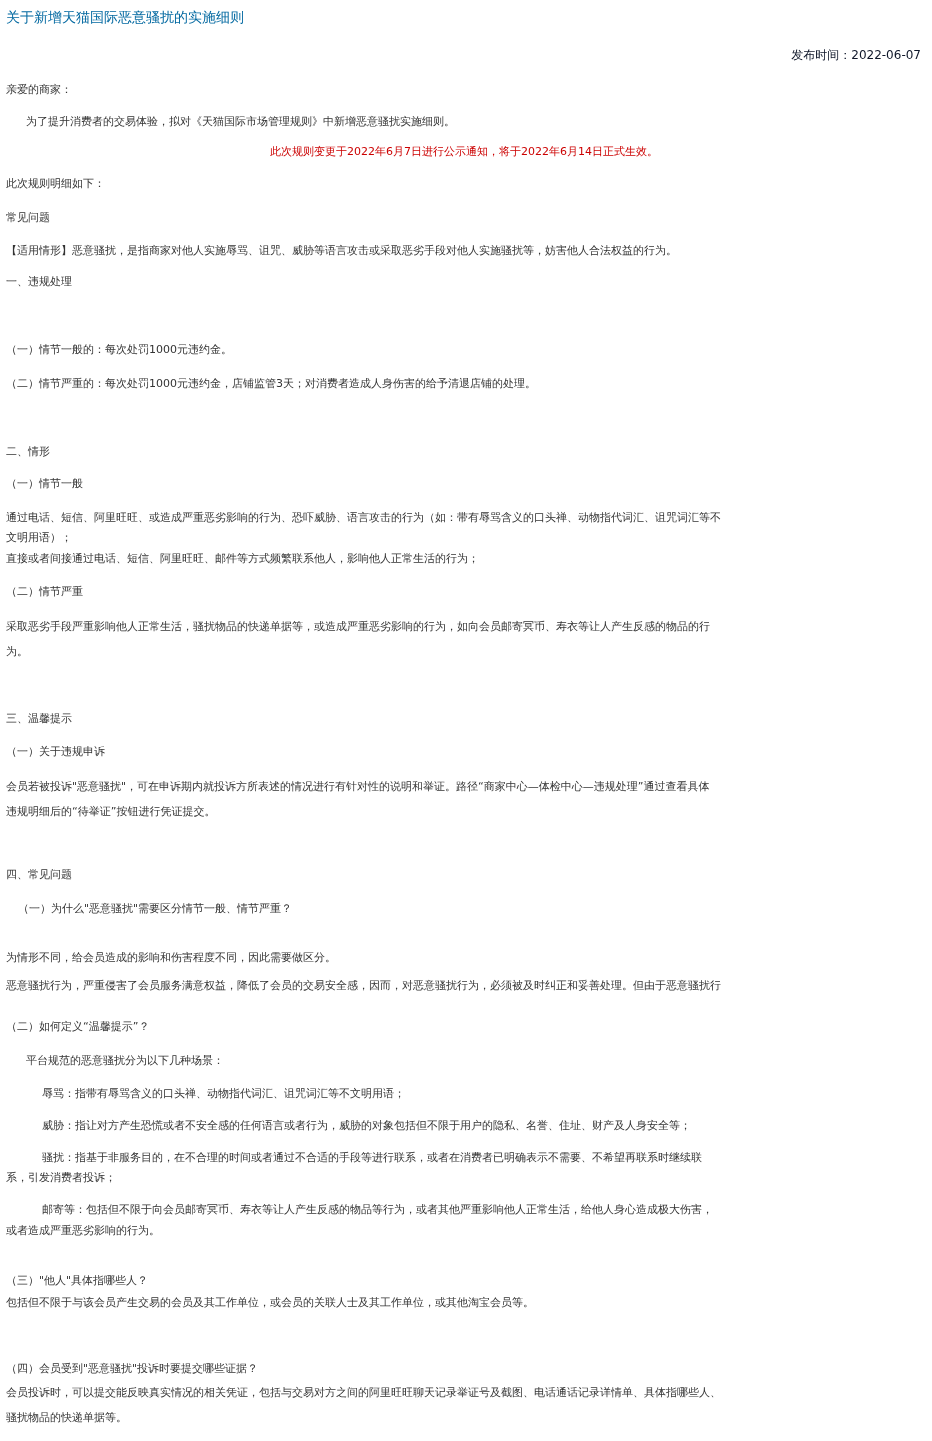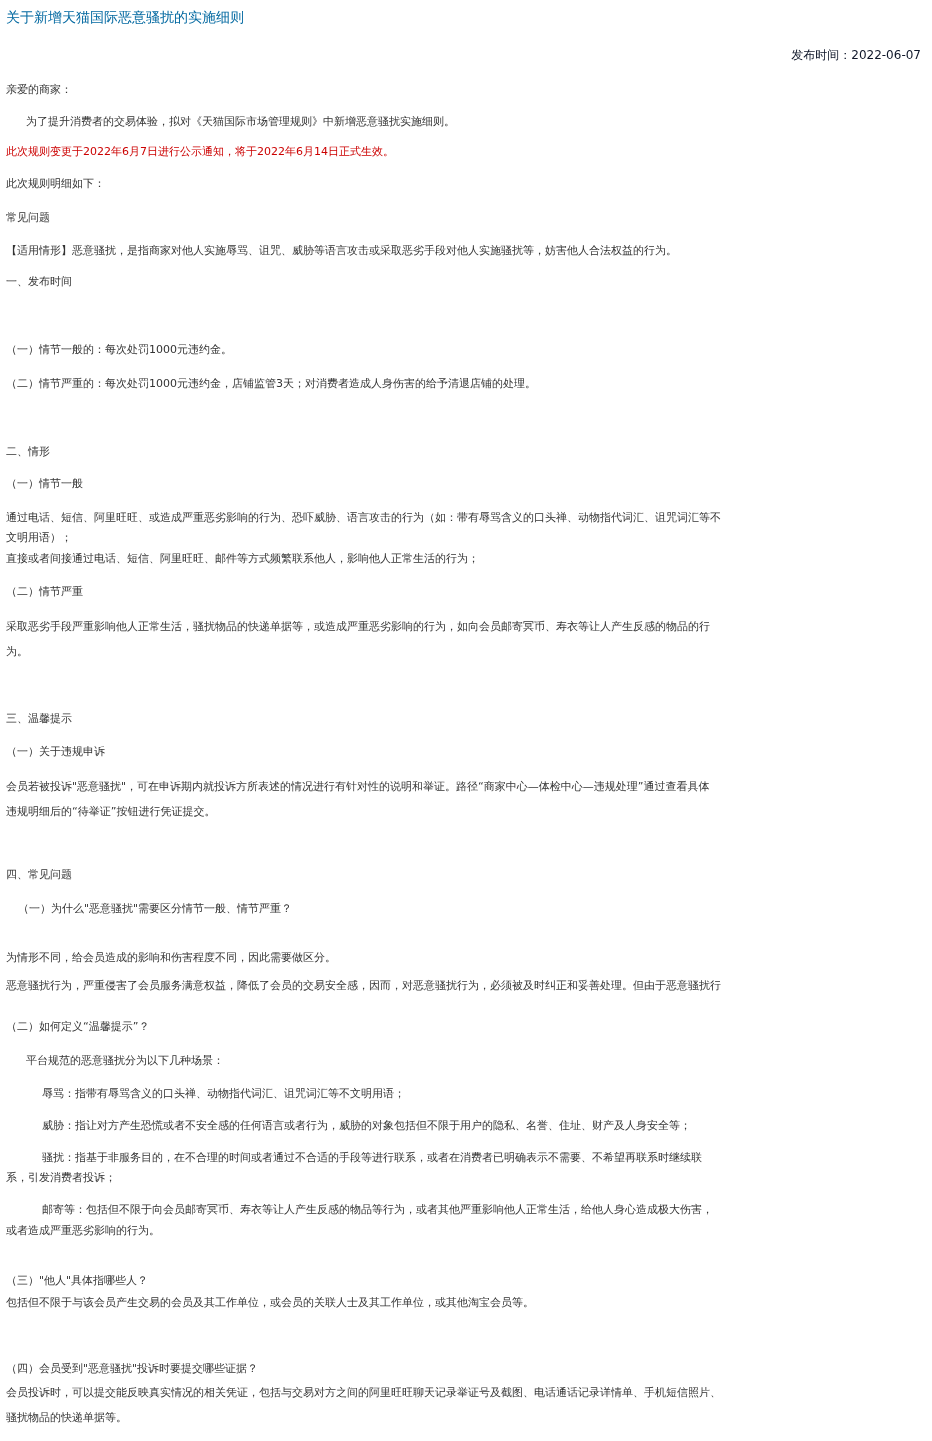--- a/index.html
+++ b/index.html
@@ -13,36 +13,36 @@
     font-size: 14px; color: #0369a1; line-height: 26px; white-space: nowrap;
   }
   .pubdate {
     position: absolute; right: 11px; top: 46px;
     font-size: 12px; color: #0f172a; line-height: 18px; white-space: nowrap;
   }
   .line {
     position: absolute; left: 6px; width: 916px;
     font-size: 11px; line-height: 26px; color: #333333;
   }
-  .red { color: #cc0000; }
+  .red { color: #cc0000; text-align: center; }
 </style>
 </head>
 <body>
 
 <div>
   <div class="title">关于新增天猫国际恶意骚扰的实施细则</div>
   <div class="pubdate">发布时间：2022-06-07</div>
 
   <div class="line" style="top:77px">亲爱的商家：</div>
   <div class="line" style="top:109px; left:26px">为了提升消费者的交易体验，拟对《天猫国际市场管理规则》中新增恶意骚扰实施细则。</div>
   <div class="line red" style="top:139px">此次规则变更于2022年6月7日进行公示通知，将于2022年6月14日正式生效。</div>
   <div class="line" style="top:171px">此次规则明细如下：</div>
   <div class="line" style="top:205px">常见问题</div>
   <div class="line" style="top:238px">【适用情形】恶意骚扰，是指商家对他人实施辱骂、诅咒、威胁等语言攻击或采取恶劣手段对他人实施骚扰等，妨害他人合法权益的行为。</div>
-  <div class="line" style="top:269px">一、发布时间</div>
+  <div class="line" style="top:269px">一、违规处理</div>
 
   <div class="line" style="top:337px">（一）情节一般的：每次处罚1000元违约金。</div>
   <div class="line" style="top:371px">（二）情节严重的：每次处罚1000元违约金，店铺监管3天；对消费者造成人身伤害的给予清退店铺的处理。</div>
 
   <div class="line" style="top:439px">二、情形</div>
   <div class="line" style="top:471px">（一）情节一般</div>
   <div class="line" style="top:505px">通过电话、短信、阿里旺旺、或造成严重恶劣影响的行为、恐吓威胁、语言攻击的行为（如：带有辱骂含义的口头禅、动物指代词汇、诅咒词汇等不</div>
   <div class="line" style="top:525px">文明用语）；</div>
   <div class="line" style="top:546px">直接或者间接通过电话、短信、阿里旺旺、邮件等方式频繁联系他人，影响他人正常生活的行为；</div>
   <div class="line" style="top:579px">（二）情节严重</div>
@@ -65,15 +65,15 @@
   <div class="line" style="top:1113px; left:42px">威胁：指让对方产生恐慌或者不安全感的任何语言或者行为，威胁的对象包括但不限于用户的隐私、名誉、住址、财产及人身安全等；</div>
   <div class="line" style="top:1145px; left:42px">骚扰：指基于非服务目的，在不合理的时间或者通过不合适的手段等进行联系，或者在消费者已明确表示不需要、不希望再联系时继续联</div>
   <div class="line" style="top:1165px">系，引发消费者投诉；</div>
   <div class="line" style="top:1197px; left:42px">邮寄等：包括但不限于向会员邮寄冥币、寿衣等让人产生反感的物品等行为，或者其他严重影响他人正常生活，给他人身心造成极大伤害，</div>
   <div class="line" style="top:1218px">或者造成严重恶劣影响的行为。</div>
 
   <div class="line" style="top:1268px">（三）"他人"具体指哪些人？</div>
   <div class="line" style="top:1290px">包括但不限于与该会员产生交易的会员及其工作单位，或会员的关联人士及其工作单位，或其他淘宝会员等。</div>
 
   <div class="line" style="top:1356px">（四）会员受到"恶意骚扰"投诉时要提交哪些证据？</div>
-  <div class="line" style="top:1380px">会员投诉时，可以提交能反映真实情况的相关凭证，包括与交易对方之间的阿里旺旺聊天记录举证号及截图、电话通话记录详情单、手机短信照片、</div>
+  <div class="line" style="top:1380px">会员投诉时，可以提交能反映真实情况的相关凭证，包括与交易对方之间的阿里旺旺聊天记录举证号及截图、电话通话记录详情单、具体指哪些人、</div>
   <div class="line" style="top:1405px">骚扰物品的快递单据等。</div>
 </div>
 
 </body></html>

